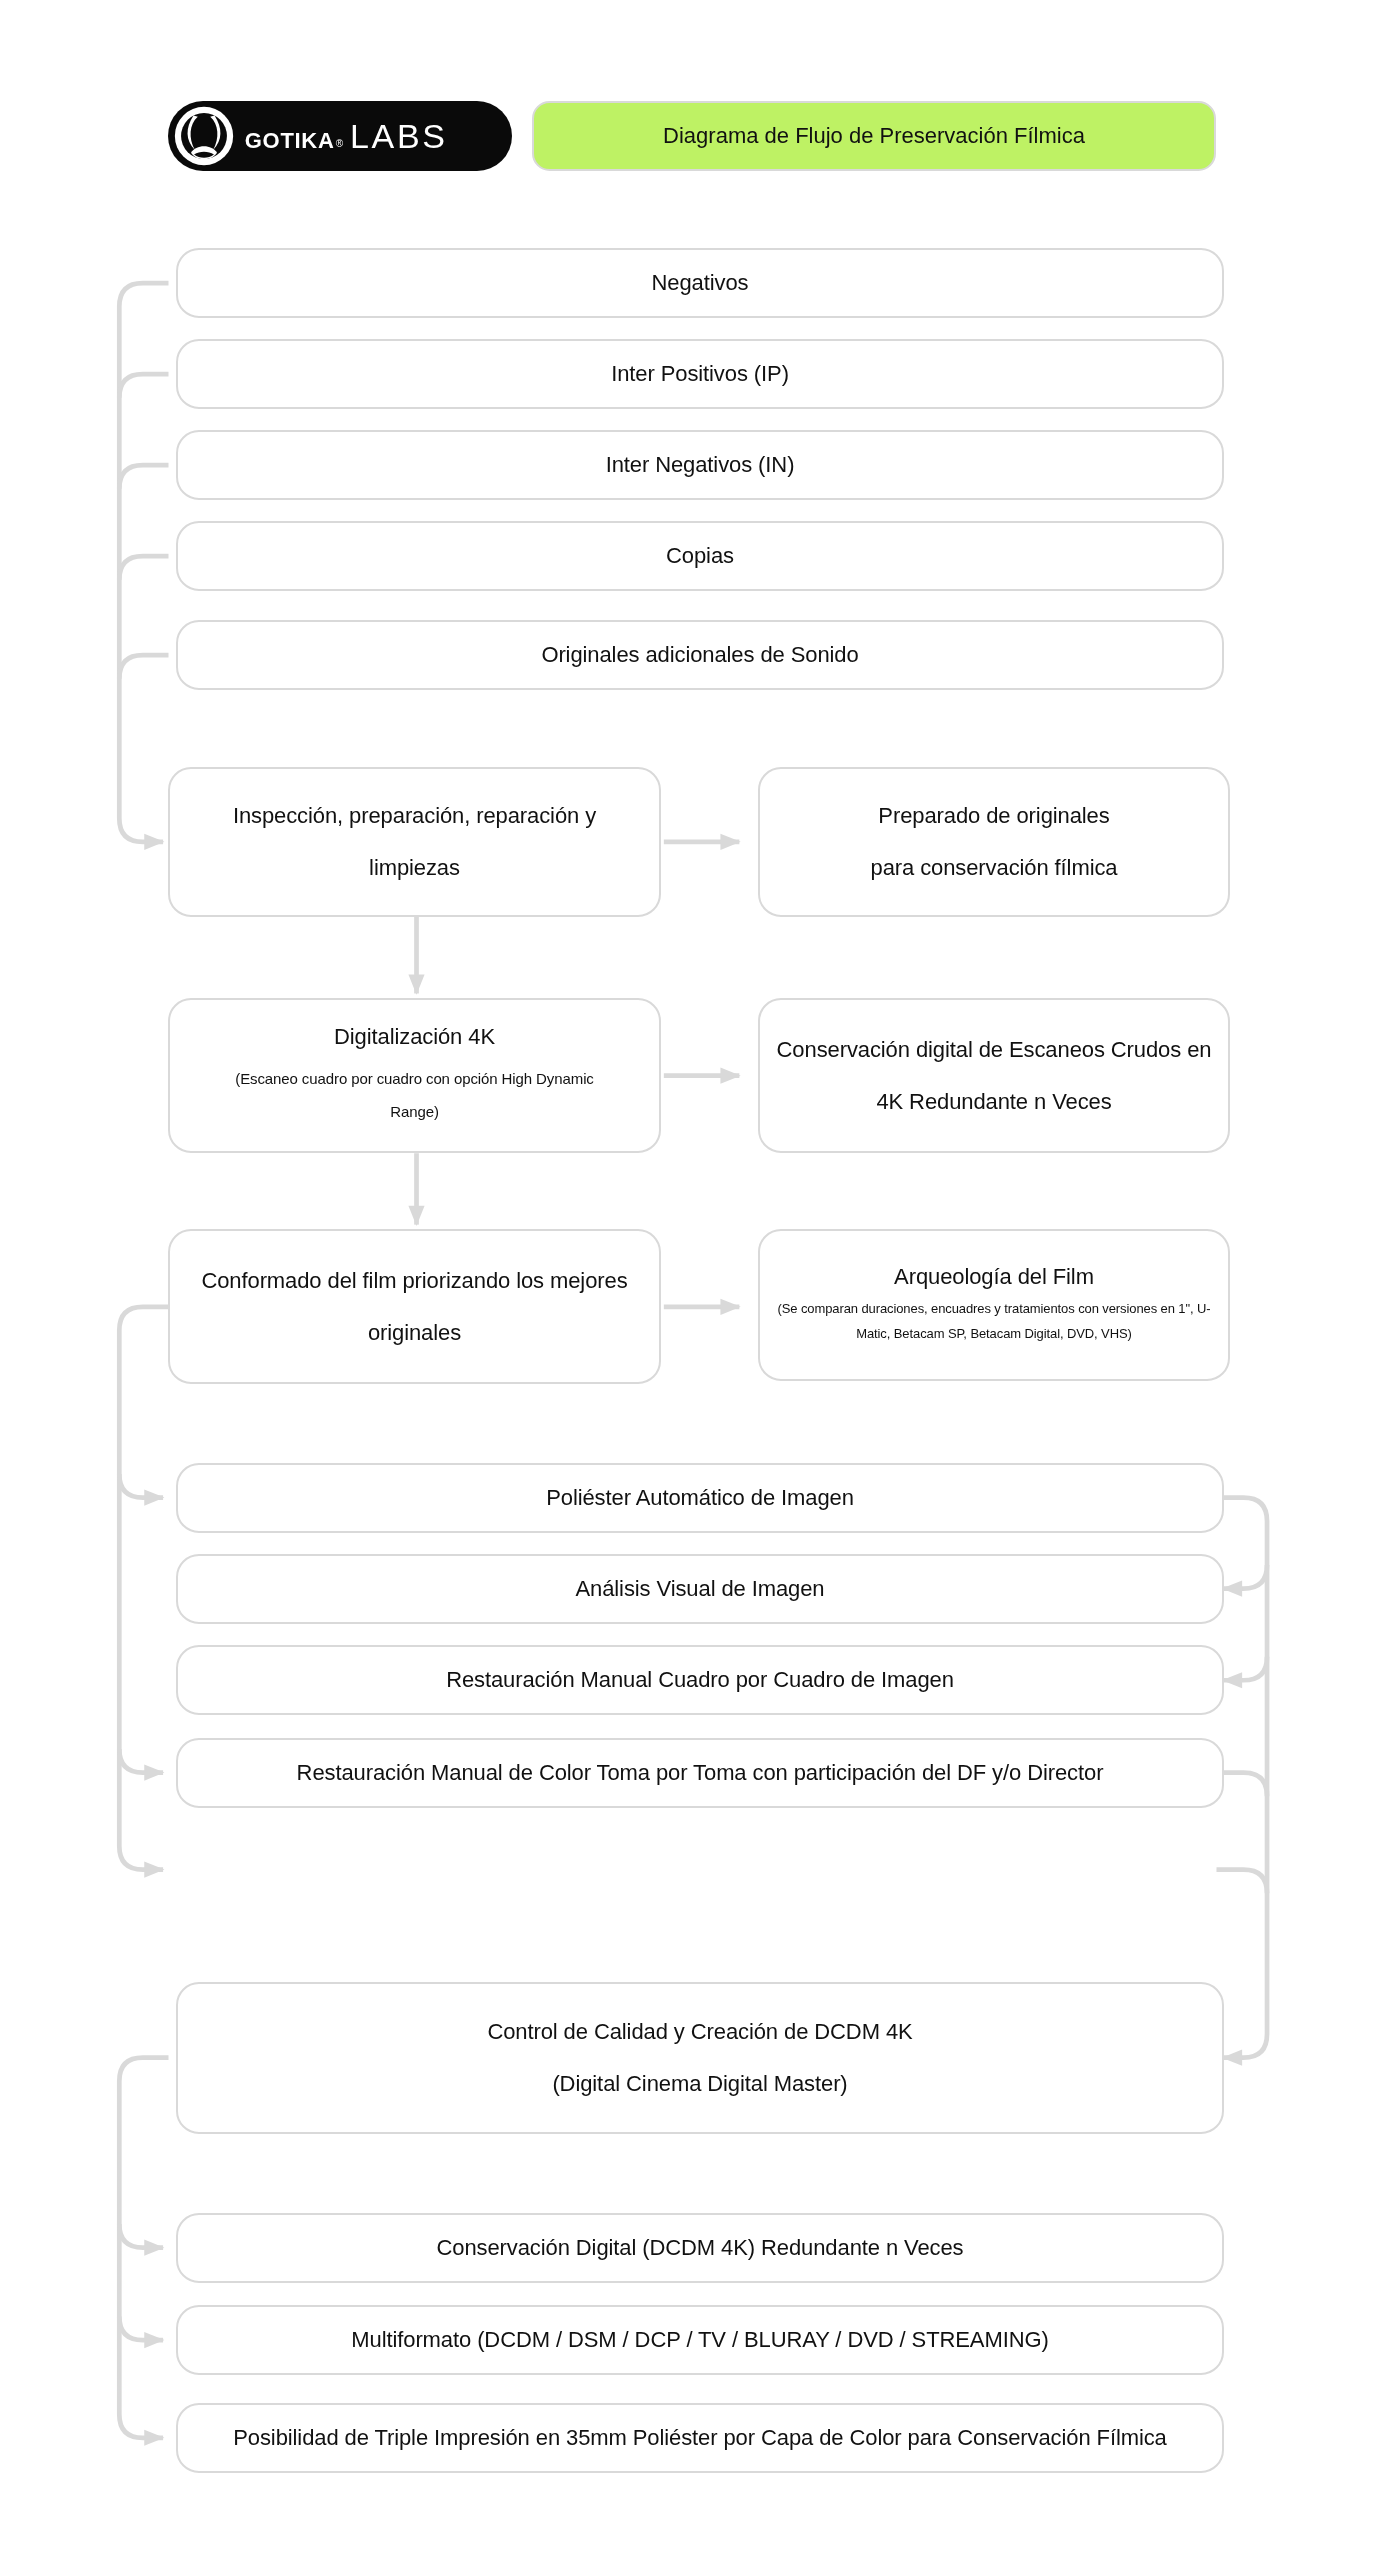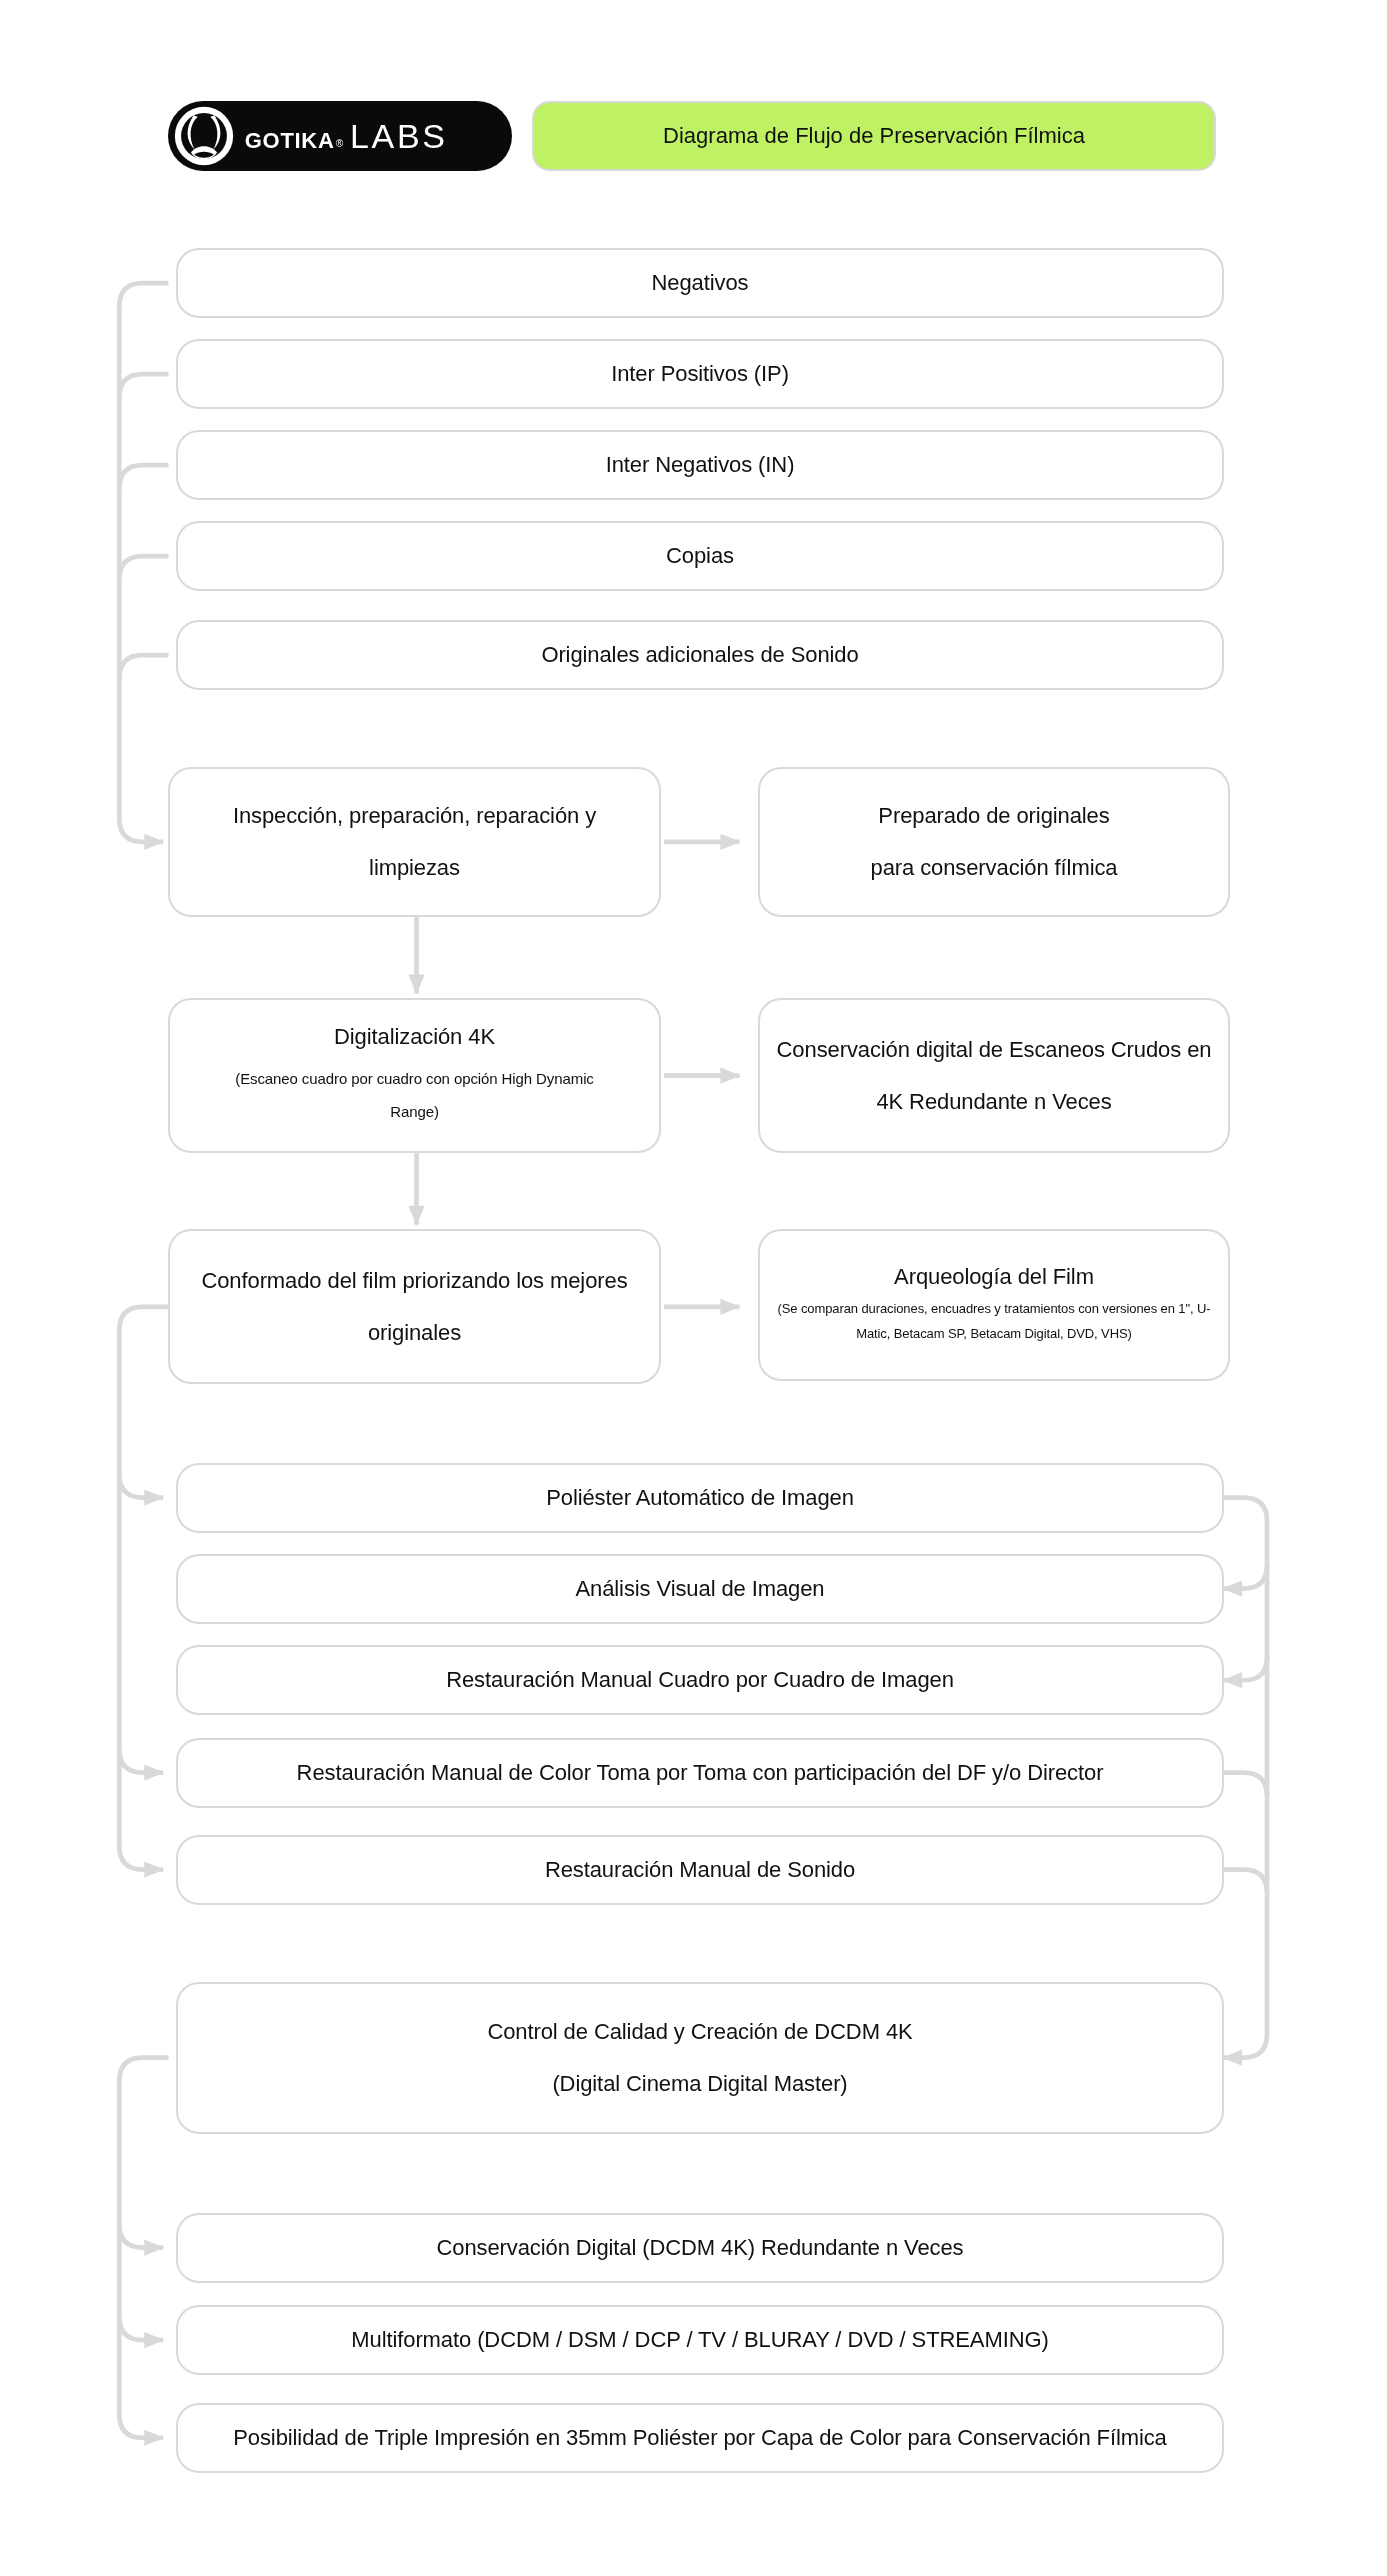--- a/index.html
+++ b/index.html
@@ -146,23 +146,20 @@
   </div>
   <div class="box full" style="top:1554px">
     <span>Análisis Visual de Imagen</span>
   </div>
   <div class="box full" style="top:1645px">
     <span>Restauración Manual Cuadro por Cuadro de Imagen</span>
   </div>
   <div class="box full" style="top:1738px">
     <span>Restauración Manual de Color Toma por Toma con participación del DF y/o Director</span>
   </div>
-  <div class="box full" style="top:1835px">
-    <span>Restauración Manual de Sonido</span>
-  </div>
 
   <div class="box full" style="top:1982px;height:152px">
     <span class="ln">Control de Calidad y Creación de DCDM 4K</span>
     <span class="ln">(Digital Cinema Digital Master)</span>
   </div>
 
   <div class="box full" style="top:2213px">
     <span>Conservación Digital (DCDM 4K) Redundante n Veces</span>
   </div>
   <div class="box full" style="top:2305px">

